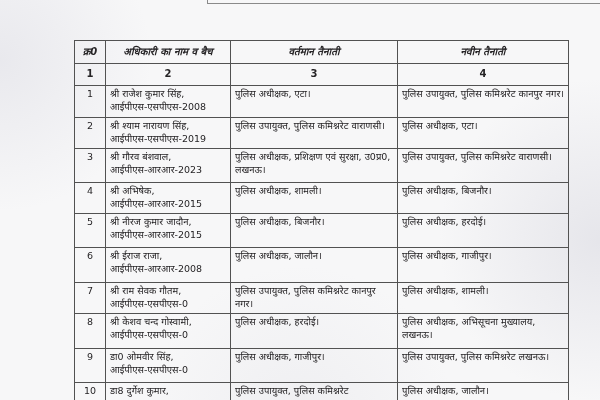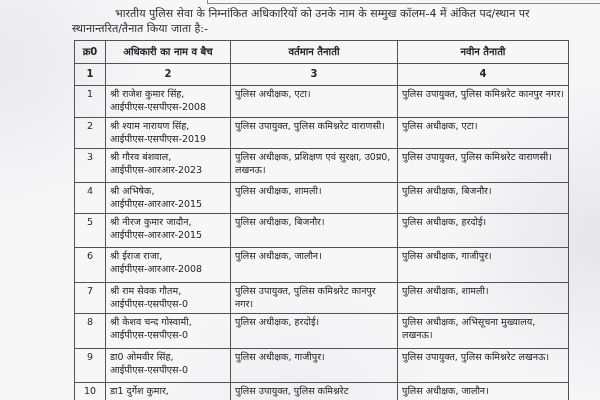--- a/index.html
+++ b/index.html
@@ -57,45 +57,41 @@
   col.c2 { width: 125px; }
   col.c3 { width: 167px; }
   col.c4 { width: 171px; }
   tr.head td, tr.nums td {
     text-align: center;
     vertical-align: middle;
     font-weight: bold;
     font-size: 10px;
     padding: 2px 3px;
   }
-  tr.head  { height: 23px; }
+  tr.head  { height: 23px; font-style: italic; }
   tr.nums  { height: 22px; }
   tr.r0  { height: 32px; }
   tr.r1  { height: 31px; }
   tr.r2  { height: 34px; }
   tr.r3  { height: 31px; }
   tr.r4  { height: 34px; }
   tr.r5  { height: 35px; }
   tr.r6  { height: 31px; }
   tr.r7  { height: 35px; }
   tr.r8  { height: 34px; }
   tr.r9  { height: 34px; }
   td.sno { text-align: center; }
 </style>
 </head>
 <body>
 
 <div class="page">
 
   <div class="prev-box-edge"></div>
 
-  <div class="intro">
-    <div class="l1">भारतीय पुलिस सेवा के निम्नांकित अधिकारियों को उनके नाम के सम्मुख कॉलम-4 में अंकित पद/स्थान पर</div>
-    <div class="l2">स्थानान्तरित/तैनात किया जाता है:-</div>
-  </div>
 
   <table class="transfer">
     <colgroup>
       <col class="c1">
         <col class="c2">
         <col class="c3">
         <col class="c4">
     </colgroup>
     <tbody>
       <tr class="head">
@@ -197,21 +193,21 @@
           <div>डा0 ओमवीर सिंह,</div>
           <div>आईपीएस-एसपीएस-0</div>
         </td>
         <td>पुलिस अधीक्षक, गाजीपुर।</td>
         <td>पुलिस उपायुक्त, पुलिस कमिश्नरेट लखनऊ।</td>
       </tr>
 
       <tr class="r9">
         <td class="sno">10</td>
         <td>
-          <div>डा1 दुर्गेश कुमार,</div>
+          <div>डा8 दुर्गेश कुमार,</div>
           <div></div>
         </td>
         <td>पुलिस उपायुक्त, पुलिस कमिश्नरेट</td>
         <td>पुलिस अधीक्षक, जालौन।</td>
       </tr>
 
     </tbody>
   </table>
 </div>
 

